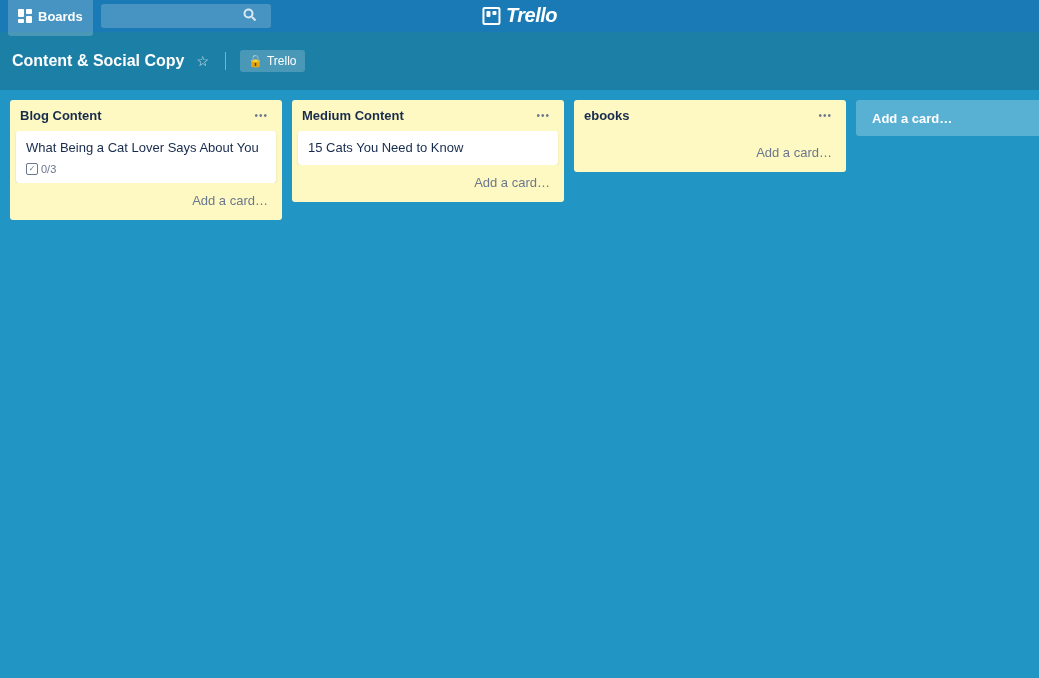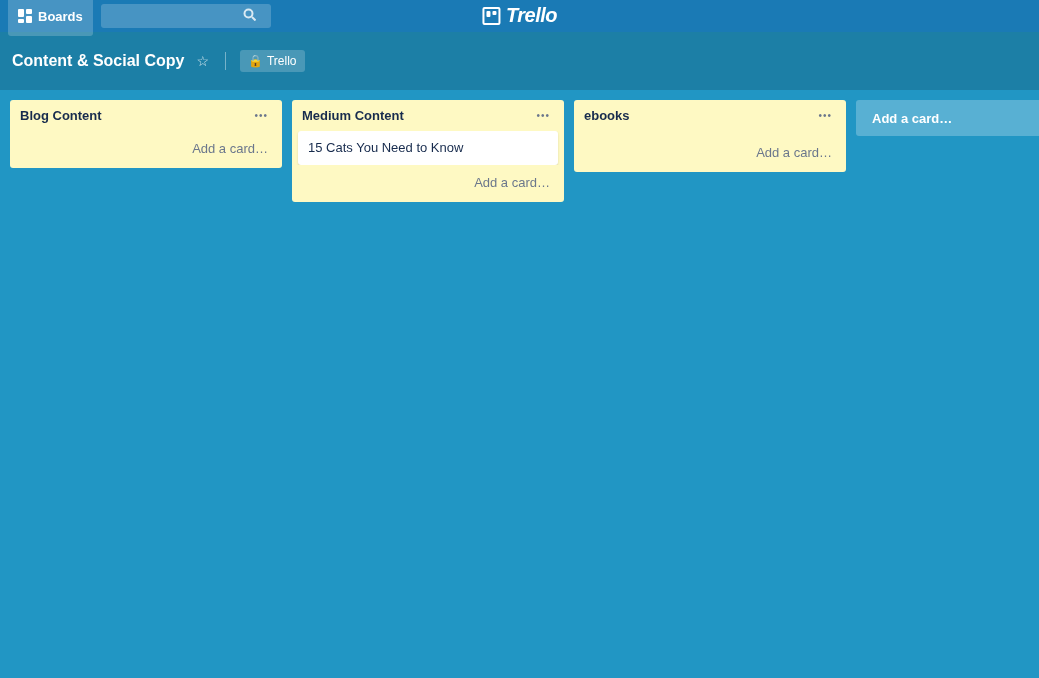--- a/index.html
+++ b/index.html
@@ -294,20 +294,31 @@
   </button>
 </header>
 
 <main class="board-content" id="board-content">
 
   <div class="list">
       <div class="list-header">
         <span class="list-title">Blog Content</span>
         <button class="list-menu-btn" style="font-size: 10px; letter-spacing: 1px;">•••</button>
       </div>
+      <div class="list-cards">
+        <div class="card">
+          <div class="card-title">What Being a Cat Lover Says About You</div>
+          <div class="card-badges">
+            <span class="badge">
+              <span class="checklist-icon"></span>
+              <span>0/3</span>
+            </span>
+          </div>
+        </div>
+      </div>
       <button class="add-card-btn">Add a card…</button>
     </div>
     <div class="list">
       <div class="list-header">
         <span class="list-title">Medium Content</span>
         <button class="list-menu-btn" style="font-size: 10px; letter-spacing: 1px;">•••</button>
       </div>
       <div class="list-cards">
         <div class="card">
           <div class="card-title">15 Cats You Need to Know</div>

